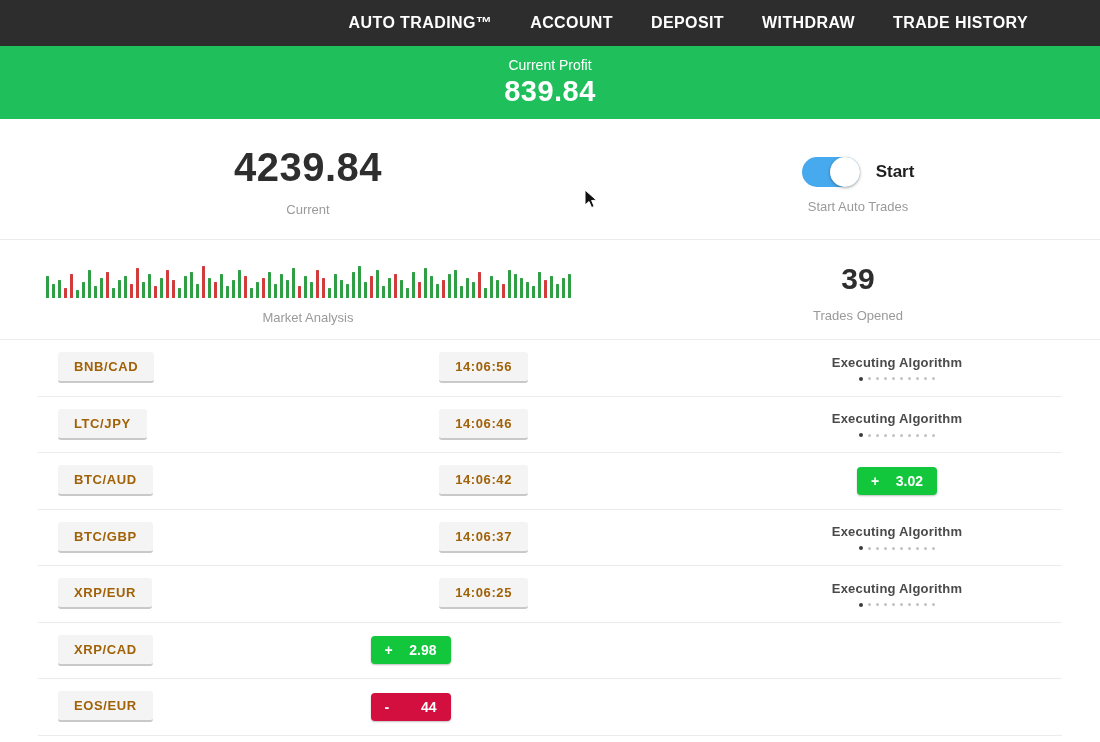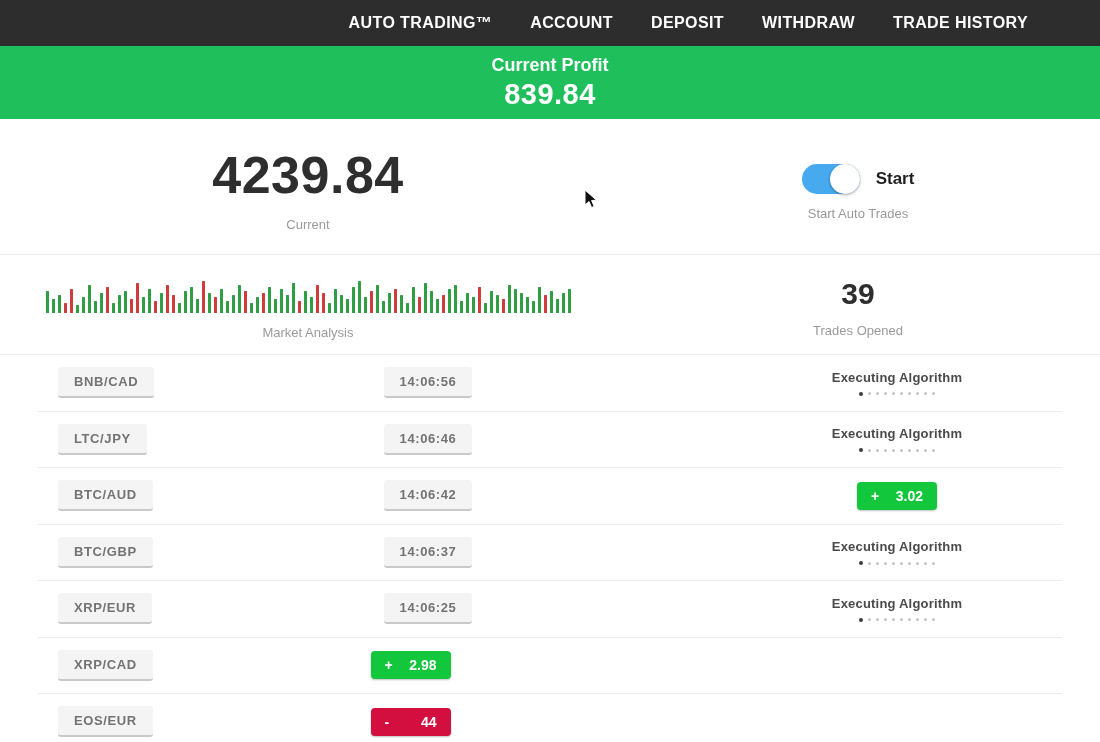--- a/index.html
+++ b/index.html
@@ -32,37 +32,37 @@
   
   .profit-banner {
     height: 73px;
     background: #1fc05c;
     color: #ffffff;
     display: flex;
     flex-direction: column;
     align-items: center;
     justify-content: center;
   }
-  .profit-label { font-size: 18px; font-weight: bold; margin-bottom: 2px; }
+  .profit-label { font-size: 14px; font-weight: normal; margin-bottom: 2px; }
   .profit-value { font-size: 29px; font-weight: bold; letter-spacing: 0.5px; }
 
   
   .stats-row {
     display: grid;
     grid-template-columns: 56% 44%;
     border-bottom: 1px solid #ececec;
   }
   .stats-cell {
     display: flex;
     flex-direction: column;
     align-items: center;
     justify-content: center;
   }
   .balance-cell { padding: 26px 0 22px 0; }
-  .balance-value { font-size: 52px; font-weight: bold; color: #2e2e2e; letter-spacing: 0.5px; }
+  .balance-value { font-size: 40px; font-weight: bold; color: #2e2e2e; letter-spacing: 0.5px; }
   .muted-label { font-size: 13px; color: #9a9a9a; margin-top: 12px; }
 
   .toggle-wrap { display: flex; align-items: center; gap: 16px; margin-top: 8px; }
   .toggle {
     width: 58px; height: 30px;
     background: #47a9ee;
     border-radius: 16px;
     position: relative;
     cursor: pointer;
     flex-shrink: 0;
@@ -104,26 +104,26 @@
   .trade-row:first-child { border-top: none; }
 
   .chip {
     display: inline-block;
     background: #f4f4f4;
     border-radius: 3px;
     border-bottom: 2px solid #c9c9c9;
     padding: 7px 16px;
     font-size: 13px;
     font-weight: bold;
-    color: #737373;
+    color: #a16207;
     letter-spacing: 0.6px;
     cursor: default;
   }
   .pair-chip { margin-left: 20px; }
-  .time-cell { text-align: center; }
+  .time-cell { text-align: right; }
 
   .status-cell { display: flex; }
   .status-inner {
     width: 260px;
     margin-left: auto;
     margin-right: 35px;
     display: flex;
     flex-direction: column;
     align-items: center;
     justify-content: center;

